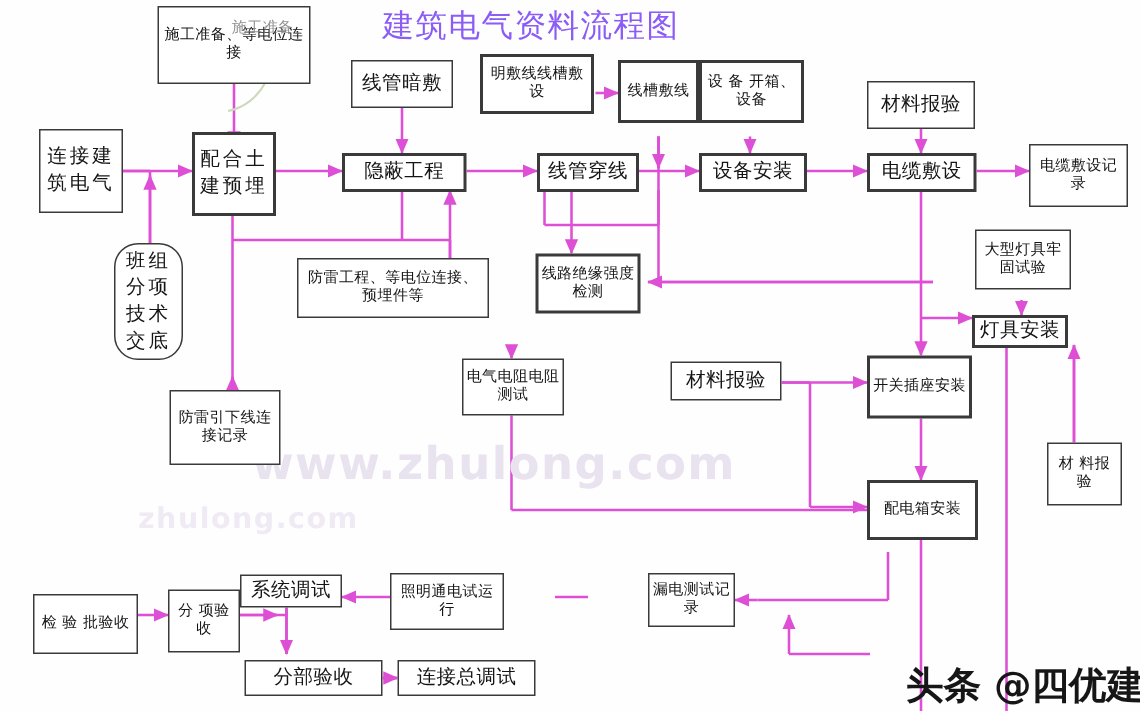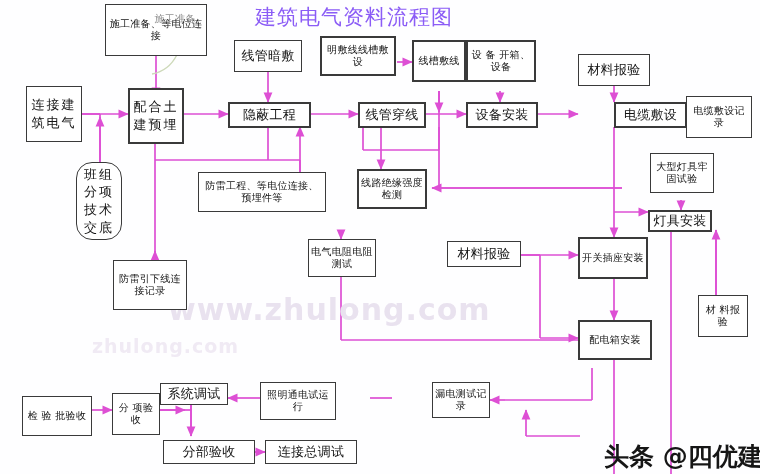--- a/index.html
+++ b/index.html
@@ -277,21 +277,21 @@
   </div>
 
   <div class="node" style="left:466px;top:102px;width:72px;height:26px;border-width:2px;">
     <span>设备安装</span>
   </div>
 
   <div class="node" style="left:578px;top:54px;width:72px;height:32px;">
     <span>材料报验</span>
   </div>
 
-  <div class="node" style="left:578px;top:102px;width:73px;height:26px;border-width:2px;margin-left:36px;">
+  <div class="node" style="left:578px;top:102px;width:73px;height:26px;border-width:2px;">
     <span>电缆敷设</span>
   </div>
 
   <div class="node sm" style="left:686px;top:96px;width:66px;height:42px;">
     <span>电缆敷设记录</span>
   </div>
 
   <div class="node sm" style="left:357px;top:169px;width:70px;height:40px;border-width:2px;">
     <span>线路绝缘强度检测</span>
   </div>

